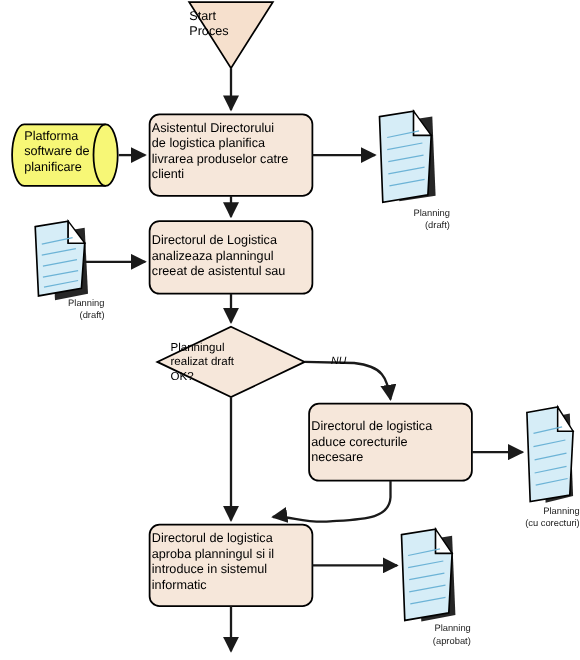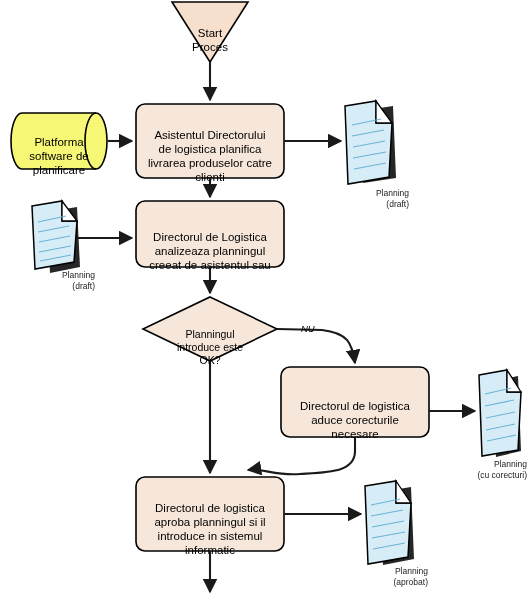--- a/index.html
+++ b/index.html
@@ -19,26 +19,25 @@
   }
   #svg-layer {
     position: absolute;
     left: 0;
     top: 0;
     width: 527px;
     height: 600px;
   }
   .node-label {
     position: absolute;
-    text-align: center;
+    text-align: left;
     color: #000000;
     line-height: 1.22;
     white-space: pre-line;
     pointer-events: none;
-    margin-top: 18px;
   }
   .process-label {
     font-size: 11.5px;
   }
   .terminator-label {
     font-size: 11.5px;
   }
   .decision-label {
     font-size: 10.5px;
   }
@@ -194,21 +193,21 @@
 
   <div class="node-label store-label" style="left:22px; top:117px; width:74px;">Platforma
 software de
 planificare</div>
 
   <div class="node-label process-label" style="left:138px; top:212px; width:144px;">Directorul de Logistica
 analizeaza planningul
 creeat de asistentul sau</div>
 
   <div class="node-label decision-label" style="left:155px; top:310px; width:110px;">Planningul
-introduce este
+realizat draft
 OK?</div>
 
   <div class="node-label process-label" style="left:283px; top:381px; width:144px;">Directorul de logistica
 aduce corecturile
 necesare</div>
 
   <div class="node-label process-label" style="left:138px; top:483px; width:144px;">Directorul de logistica
 aproba planningul si il
 introduce in sistemul
 informatic</div>

